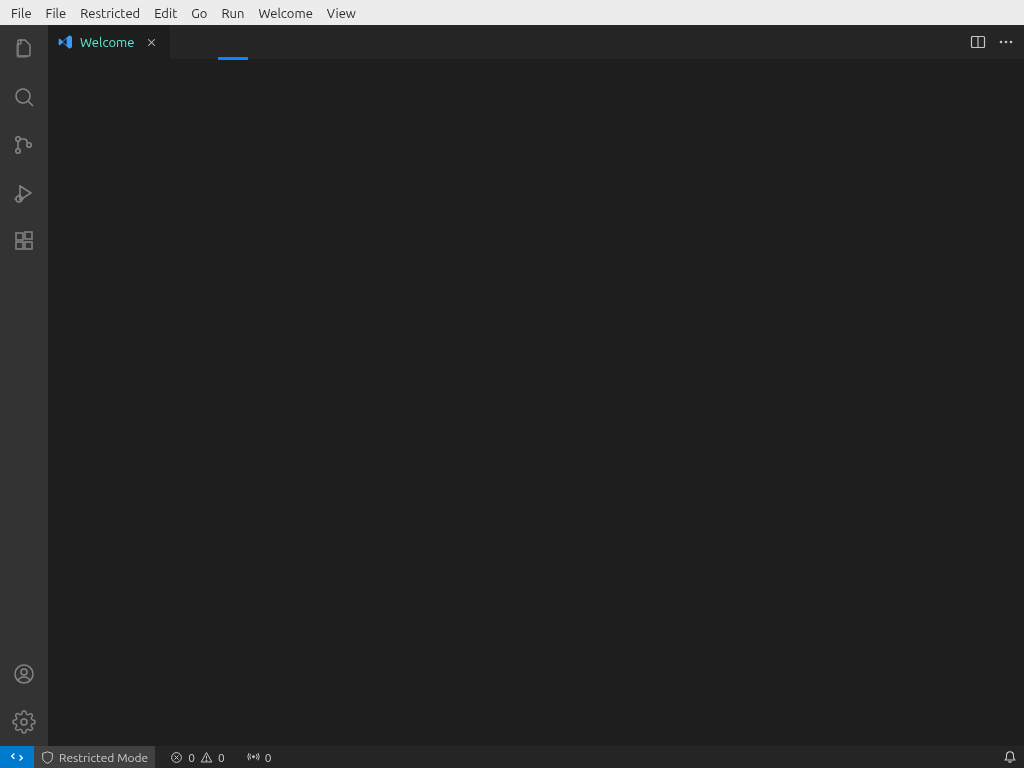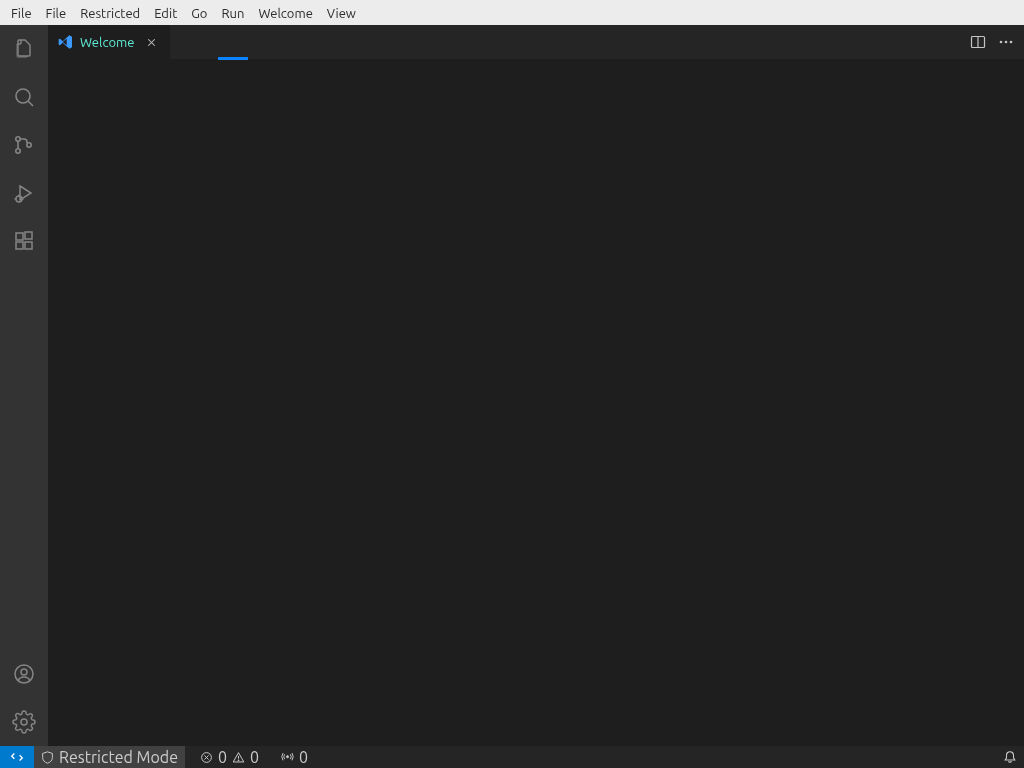--- a/index.html
+++ b/index.html
@@ -132,21 +132,21 @@
       background: #1e1e1e;
     }
 
     
     .statusbar {
       height: 22px;
       background: #007acc;
       color: #ffffff;
       display: flex;
       align-items: stretch;
-      font-size: 16px;
+      font-size: 12px;
       flex-shrink: 0;
       background: #252526; 
     }
     .status-remote {
       width: 34px;
       background: #007acc;
       display: flex;
       align-items: center;
       justify-content: center;
       color: #fff;

